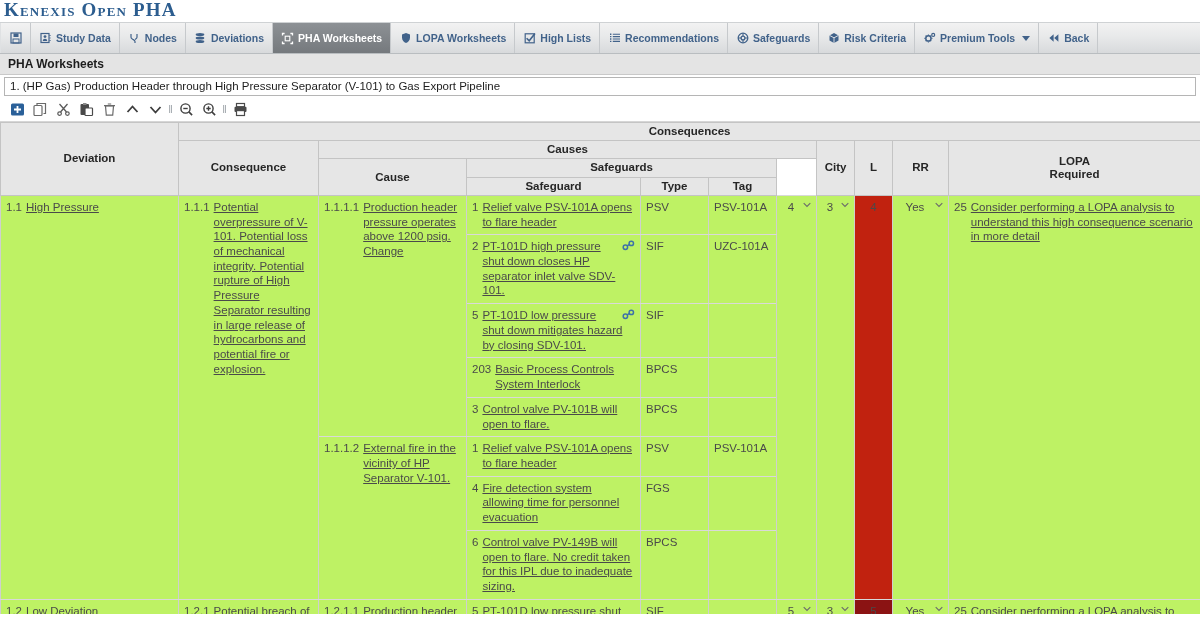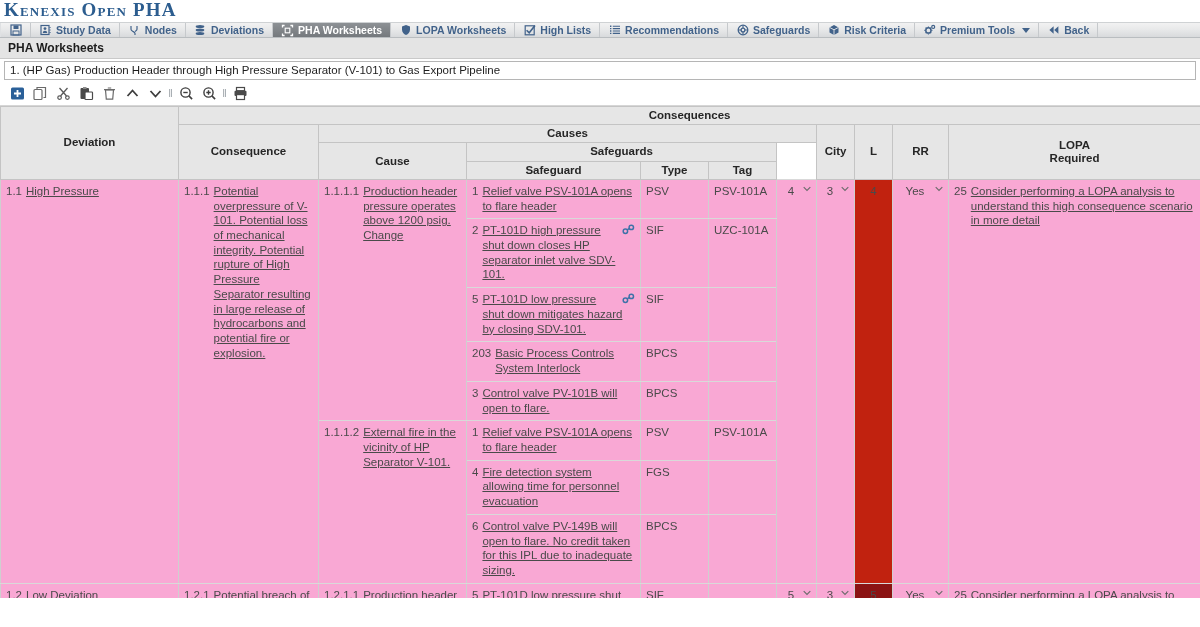--- a/index.html
+++ b/index.html
@@ -32,21 +32,21 @@
   }
   .doc-title {
     font-size: 15px;
     color: #1a1a1a;
     margin-left: 9px;
     line-height: 19px;
   }
 
   
   .navbar {
-    height: 16px;
+    height: 32px;
     background: linear-gradient(to bottom, #f2f2f2 0%, #e8e9ea 45%, #d8dadc 100%);
     border-top: 1px solid #cfd2d4;
     border-bottom: 1px solid #b9bdc0;
     display: flex;
     align-items: stretch;
   }
   .navitem {
     display: flex;
     align-items: center;
     gap: 4px;
@@ -159,21 +159,21 @@
     line-height: 1.15;
   }
   table.grid td {
     border: 1px solid #d9d9d9;
     border-left: 1px solid #cfcfcf;
     border-right: 1px solid #cfcfcf;
     vertical-align: top;
     padding: 4px 5px 5px 5px;
     line-height: 1.28;
     color: #4a4a4a;
-    background: #f9a8d4;
+    background: #bef264;
   }
 
   
   .num-cell { display: flex; align-items: flex-start; gap: 4px; }
   .num-cell .n { flex: none; color: #4a4a4a; }
   .num-cell .t { flex: 1; text-decoration: underline; }
 
   .sg-text { position: relative; }
   .link-icon { float: right; margin-top: 1px; margin-left: 4px; }
   .link-icon svg { display: block; }

